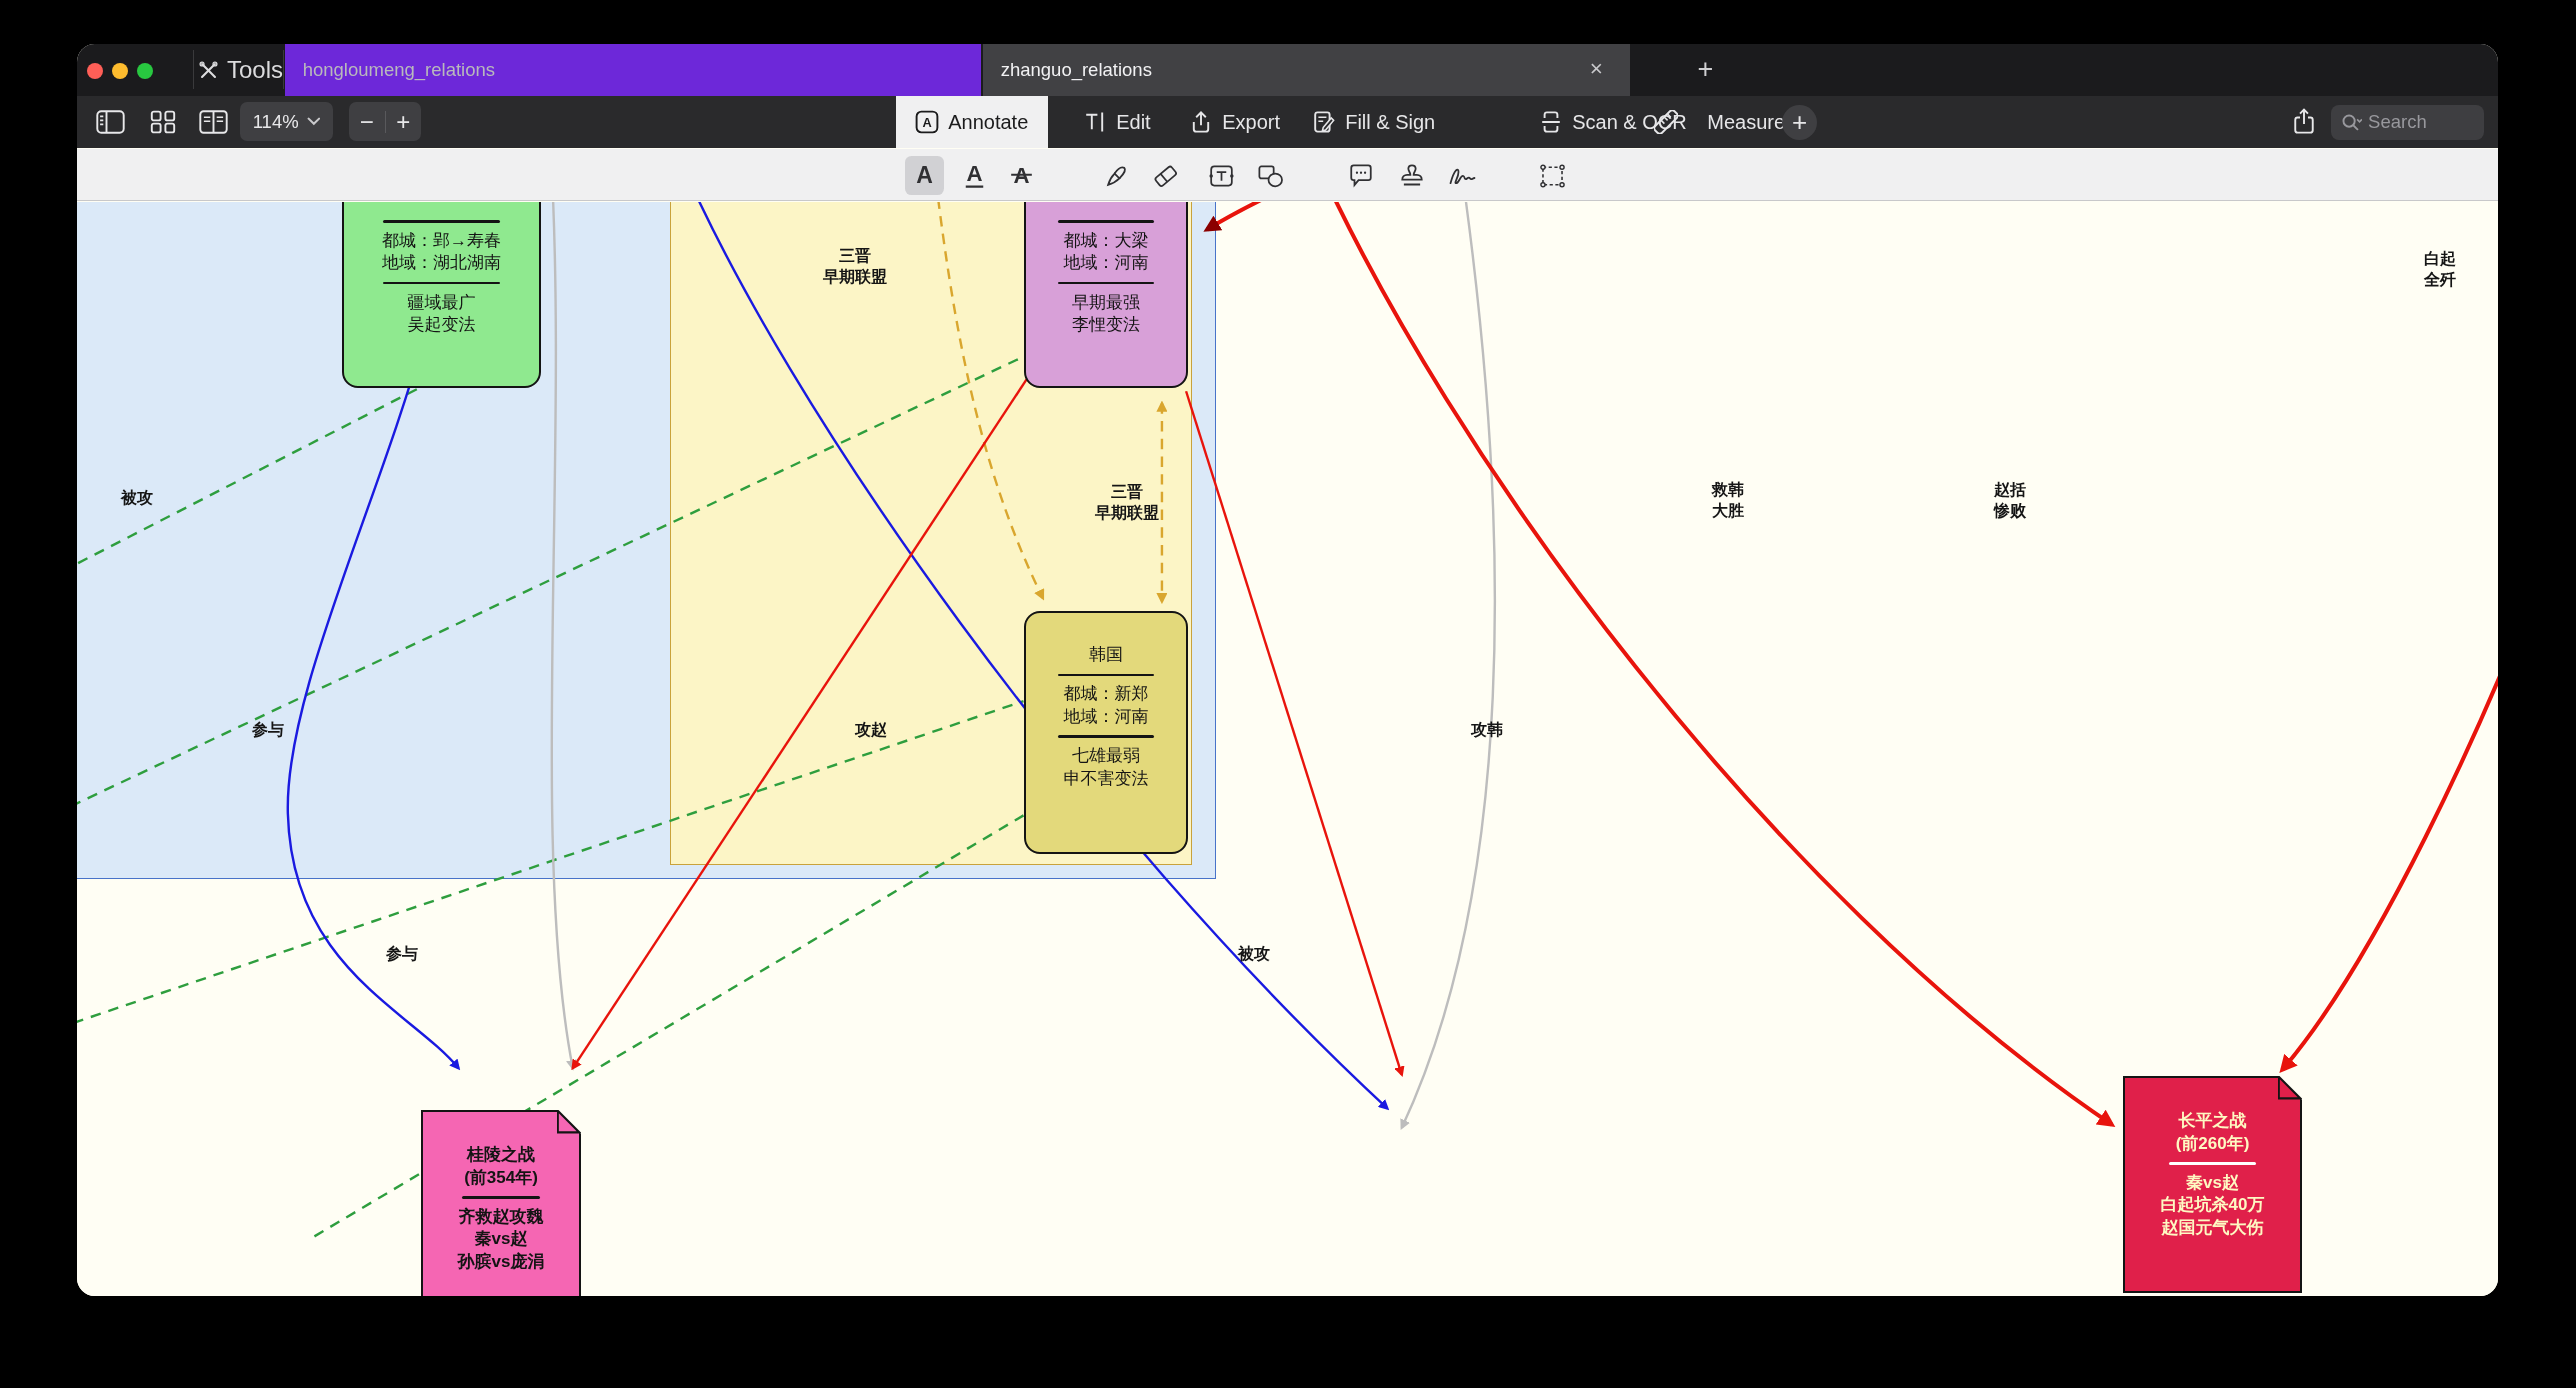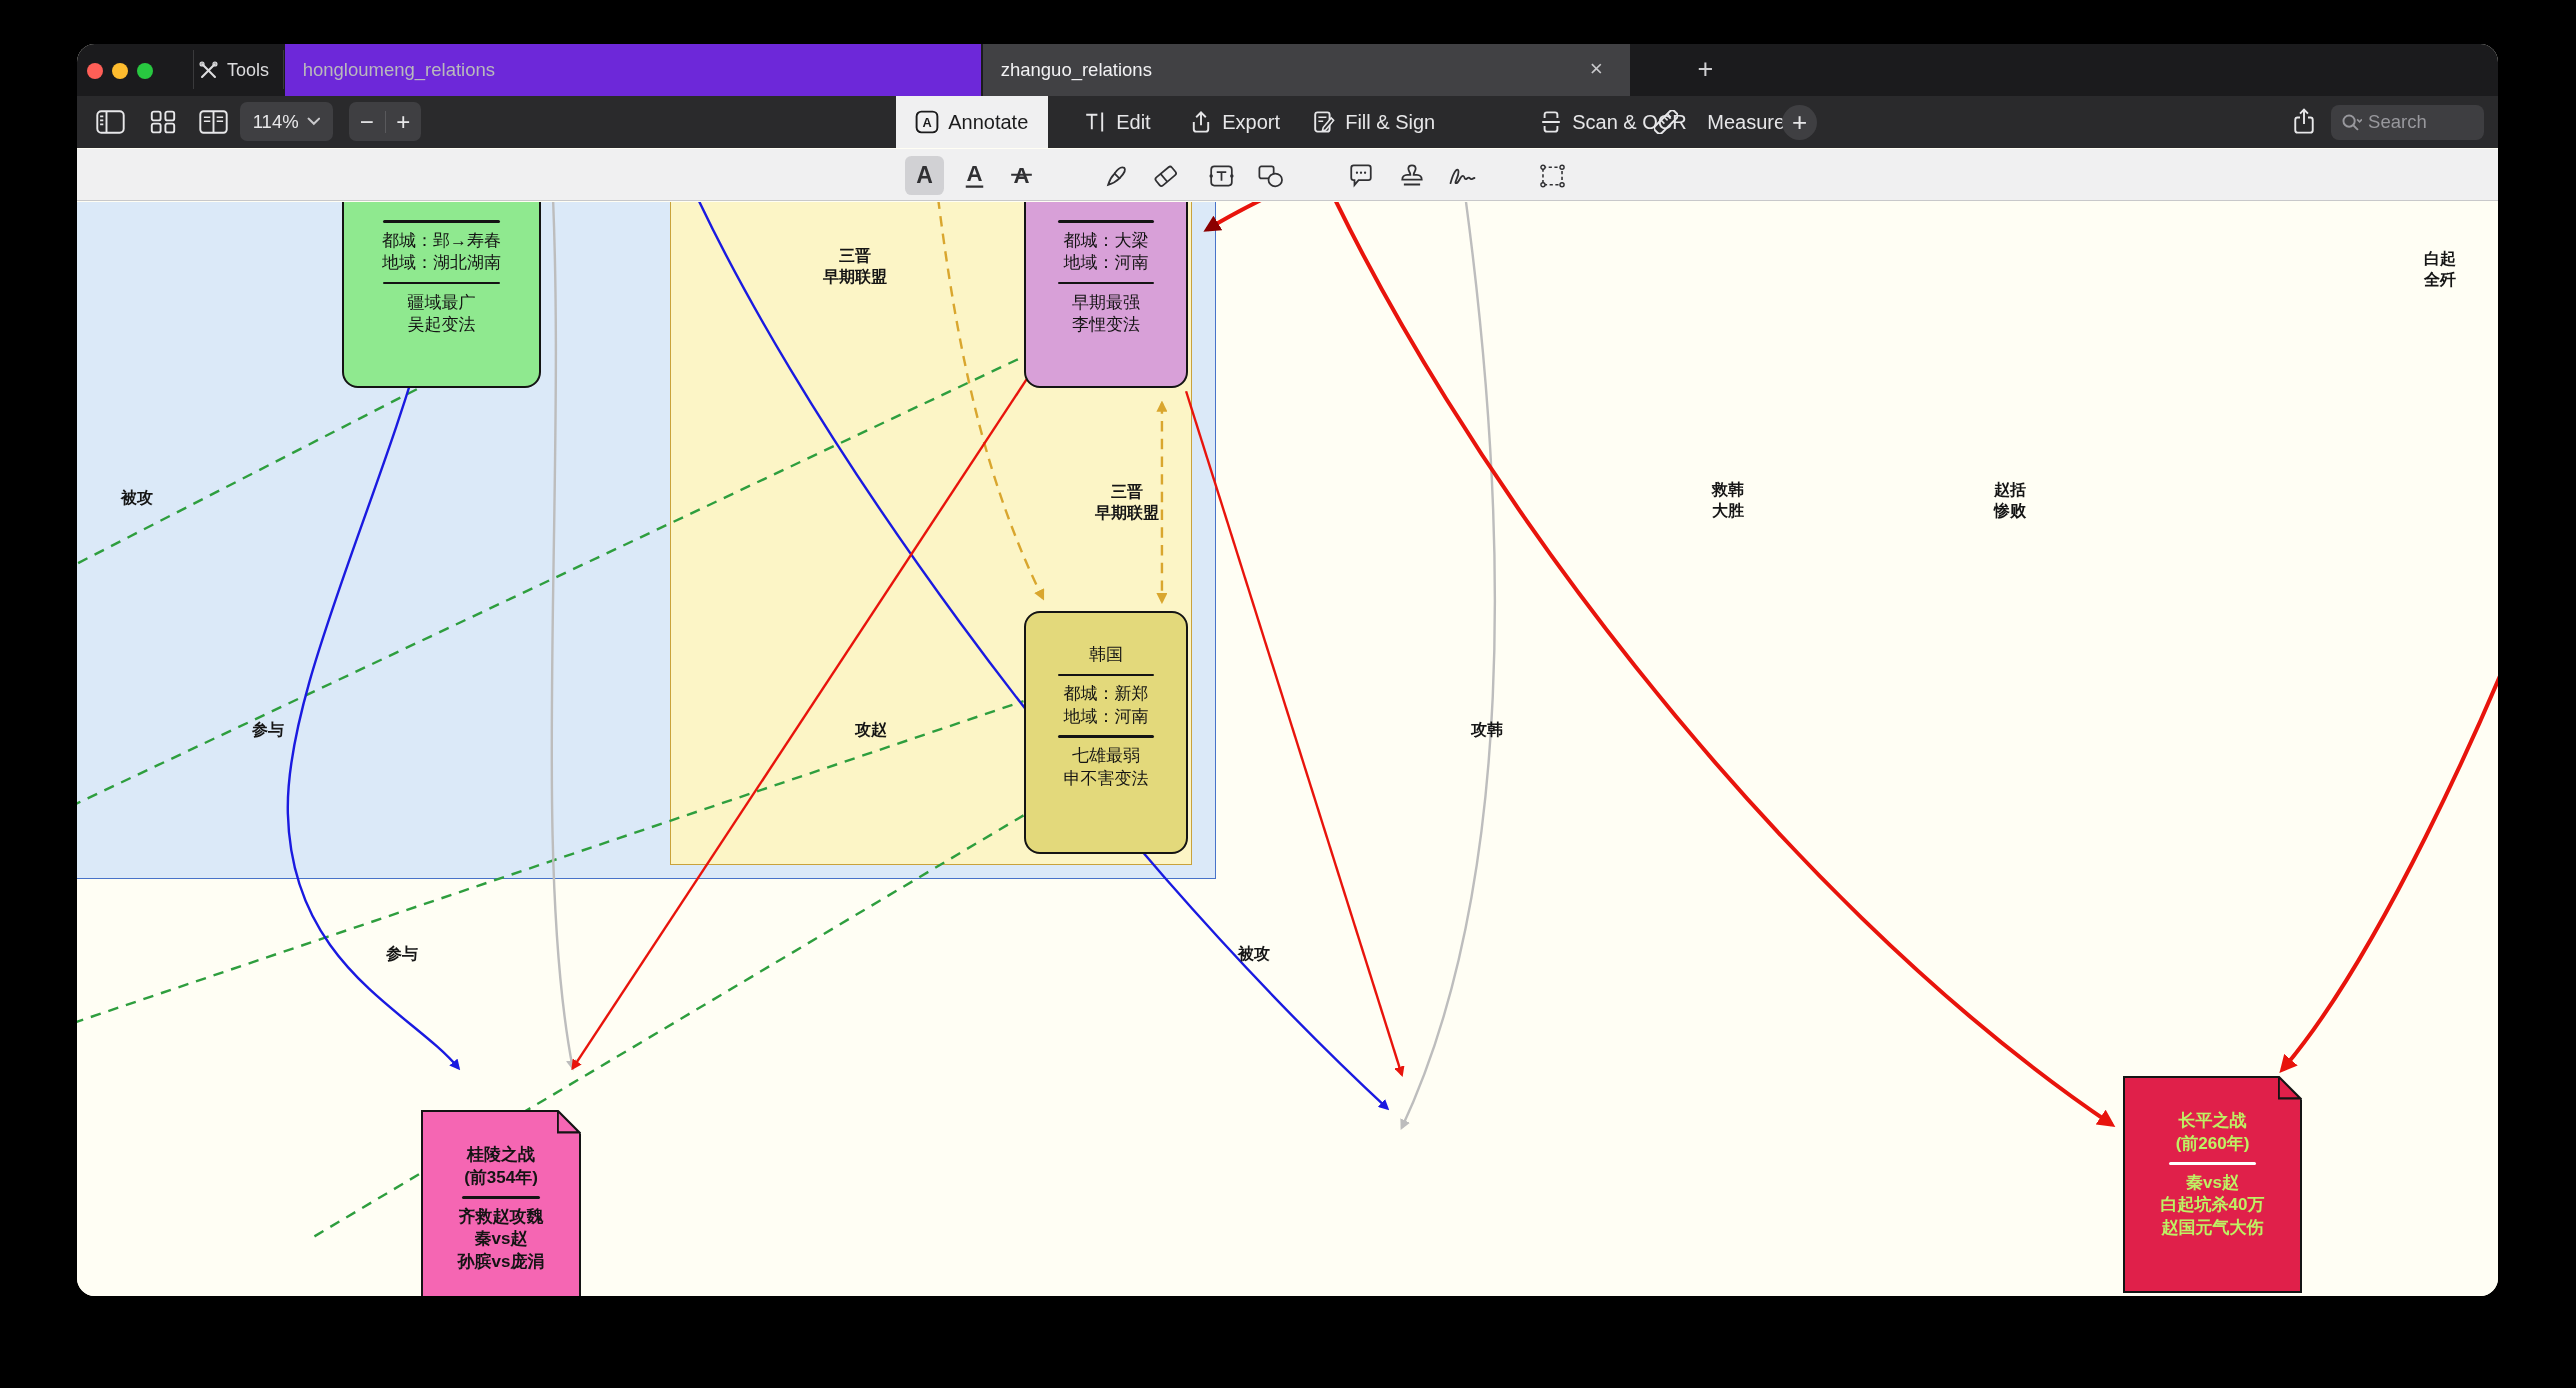--- a/index.html
+++ b/index.html
@@ -6,21 +6,21 @@
   html,body { width:2576px; height:1389px; background:#000; font-family:"Liberation Sans","DejaVu Sans",sans-serif; }
   #window { position:absolute; left:77px; top:44px; width:2421px; height:1252px; border-radius:17.7px; overflow:hidden; background:#FFFEF4; }
 
   
   #titlebar { position:absolute; left:0; top:0; width:100%; height:52px; background:#1B1B1D; }
   .light { position:absolute; top:18.5px; width:16px; height:16px; border-radius:50%; }
   #light-close{ left:9.7px; background:#FF5F57; }
   #light-min  { left:35px; background:#FEBC2E; }
   #light-zoom { left:60px; background:#28C840; }
   .tb-sep { position:absolute; top:6.4px; width:0.8px; height:39px; background:#3A3A3C; }
-  #tools-btn { position:absolute; left:121px; top:0; height:52px; display:flex; align-items:center; gap:8px; color:#DCDCDE; font-size:18px; }
+  #tools-btn { position:absolute; left:121px; top:0; height:52px; display:flex; align-items:center; gap:8px; color:#DCDCDE; font-size:24px; }
   .tab { position:absolute; top:0; height:52px; display:flex; align-items:center; color:#B9B9BC; font-size:18.5px; }
   #tab-1 { left:208px; width:696px; padding-left:17.7px; background:#6d28d9; }
   #tab-2 { left:906px; width:647px; padding-left:17.7px; background:#414144; color:#F2F2F4; }
   #tab-2 .close { position:absolute; right:19.3px; top:11.3px; width:29px; height:29px; text-align:center; line-height:27px; font-size:22.5px; color:#C9C9CC; border-radius:4.8px; }
   #new-tab-btn { position:absolute; left:1610px; top:8px; width:37px; height:37px; color:#CFCFD2; font-size:27px; text-align:center; line-height:35px; border-radius:6.4px; }
 
   
   #toolbar { position:absolute; left:0; top:52px; width:100%; height:52px; background:#2A2A2C; }
   .tbtn { position:absolute; top:6.4px; height:39px; display:flex; align-items:center; justify-content:center; color:#E8E8EA; }
   .pill { background:#3F3F42; border-radius:7.2px; }
@@ -67,21 +67,21 @@
   .nline { height:22.5px; line-height:22.5px; white-space:nowrap; }
   #node-chu { left:265px; top:-97px; width:199px; height:283px; background:#8FE98F; }
   #node-wei { left:947px; top:-97px; width:164px; height:283px; background:#D8A0D8; }
   #node-han { left:947px; top:409px; width:164px; height:243px; background:#E3D97B; padding-top:31px; }
 
   .note { position:absolute; border:2.4px solid #141414; text-align:center; color:#141414; font-size:17px; font-weight:700; padding-top:32px; }
   .note .hr { width:50%; }
   .note .fold { position:absolute; top:-2.4px; right:-2.4px; }
   #note-guiling   { left:344px; top:874px; width:160px; height:217px; background:#F566B3;margin-top:34px; }
   #note-maling    { left:1318px; top:874px; width:160px; height:217px; background:#F566B3; }
-  #note-changping { left:2046px; top:874px; width:179px; height:217px; background:#E0204A; color:#bef264; }
+  #note-changping { left:2046px; top:874px; width:179px; height:217px; background:#E0204A; color:#fef9c3; }
   #note-changping .hr { background:#FFFFFF; }
 
   .edge-label { position:absolute; transform:translate(-50%,-50%); font-size:16px; line-height:21px; font-weight:700; color:#151515; text-align:center; white-space:nowrap; }
 </style>
 </head>
 <body>
 
 <div id="window">
 
   <div id="titlebar">

